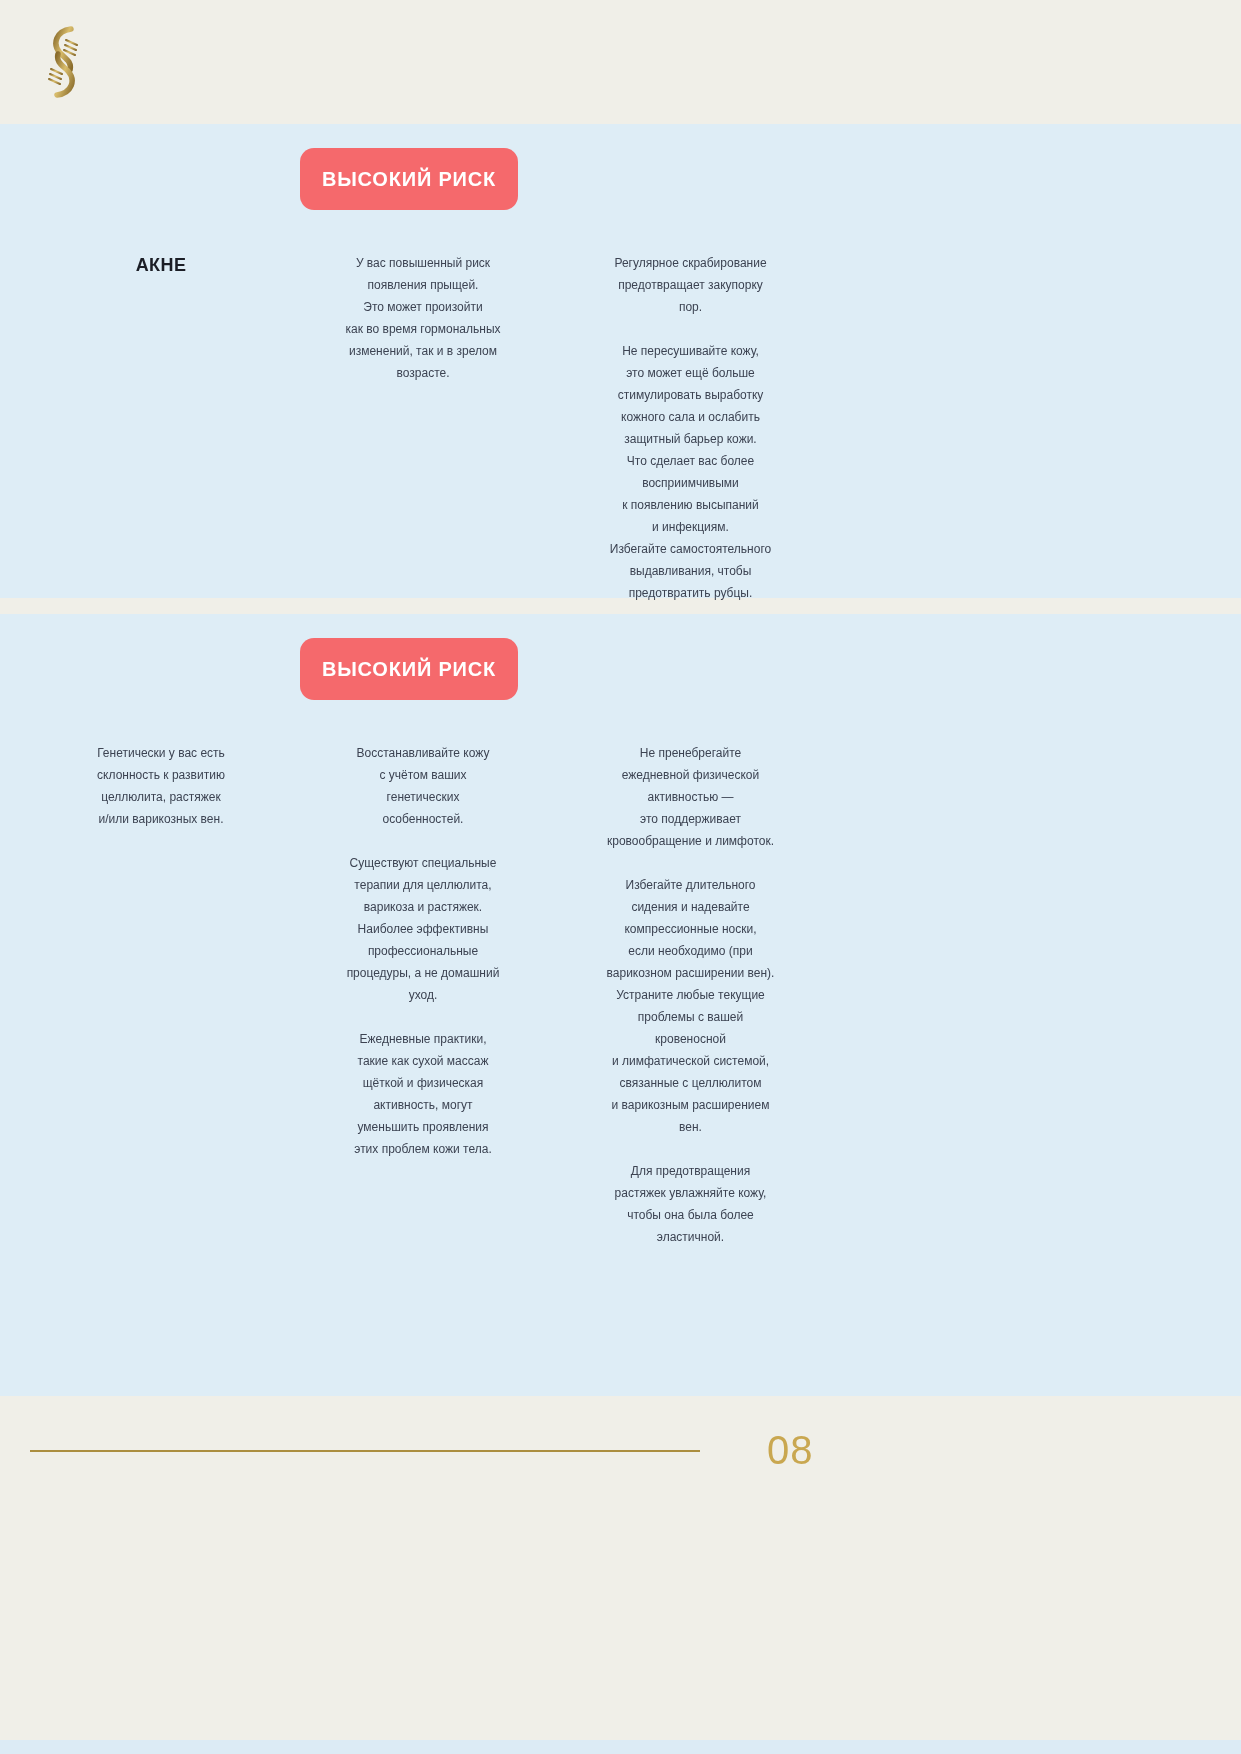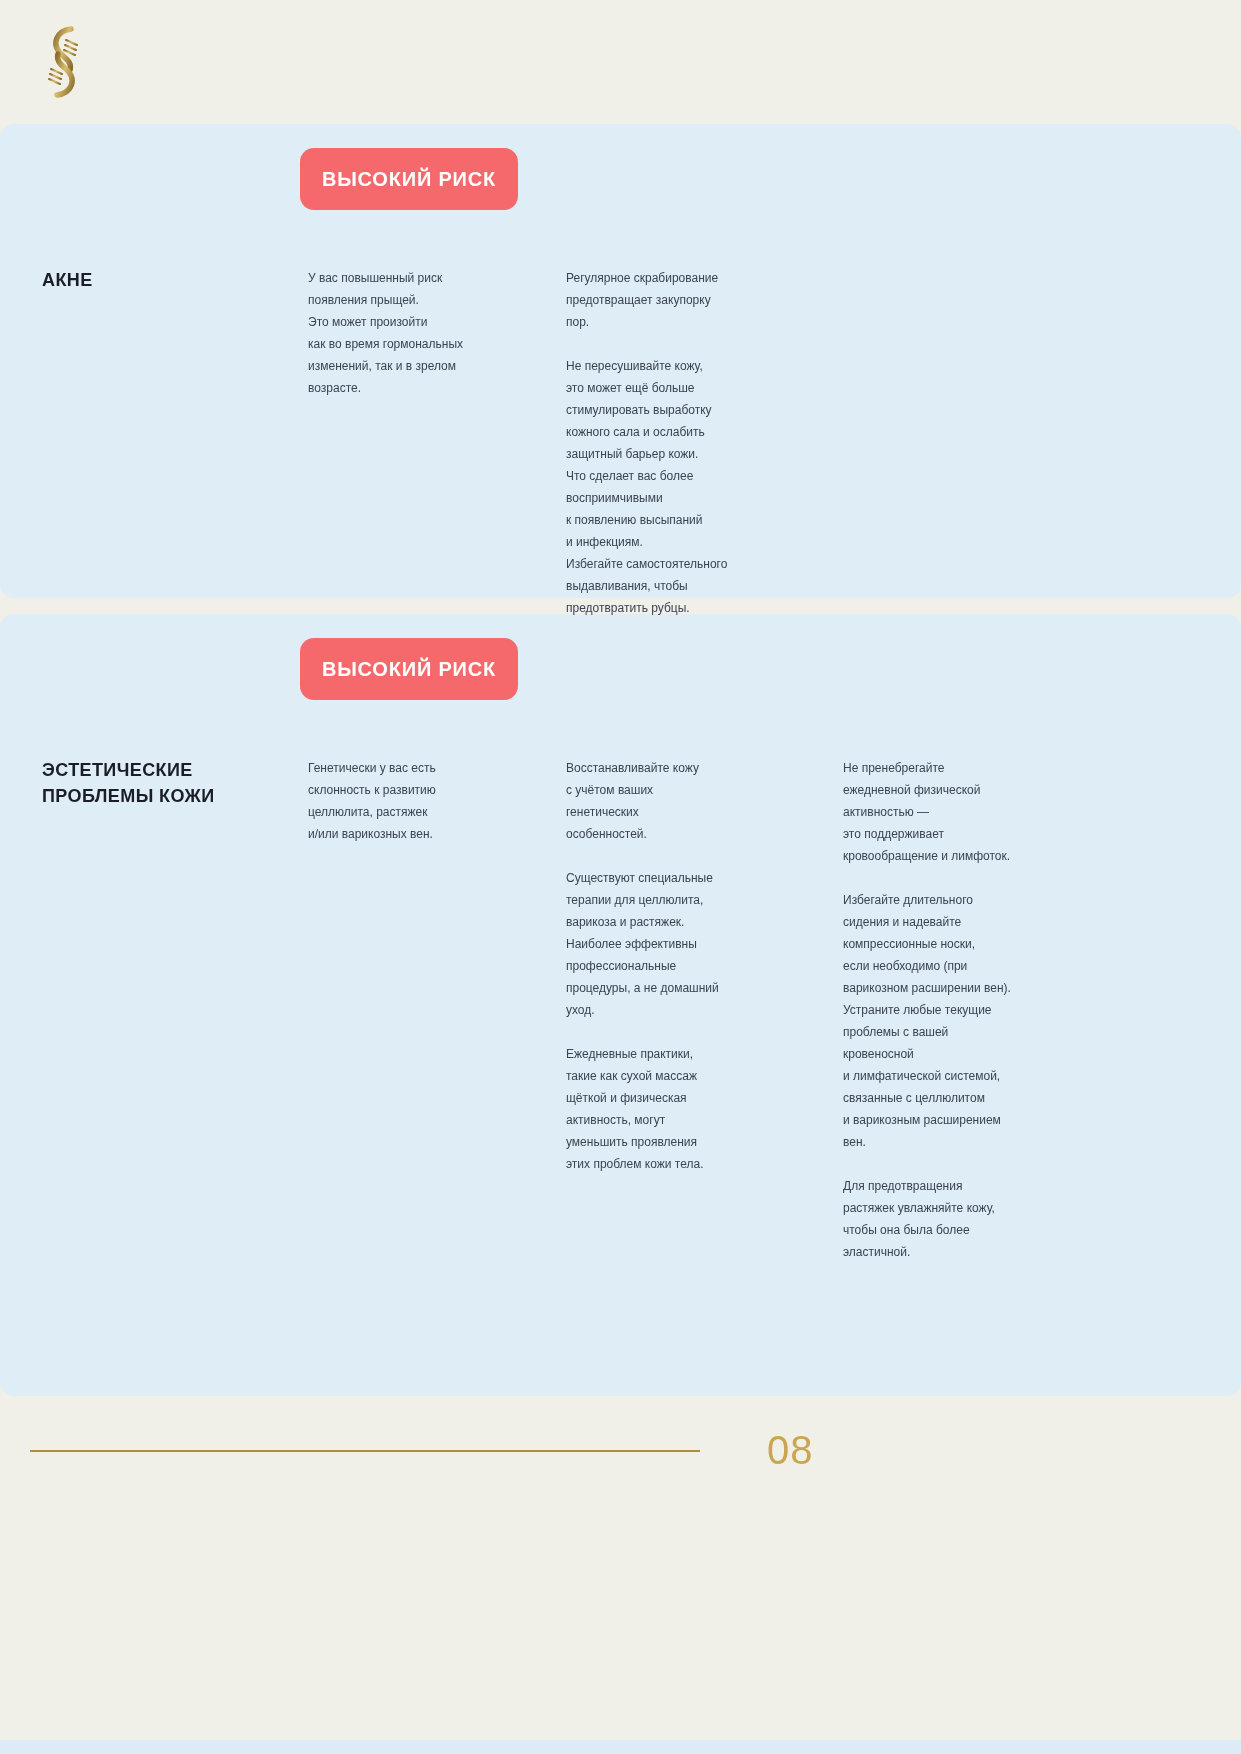--- a/index.html
+++ b/index.html
@@ -35,21 +35,20 @@
     text-transform:uppercase;
   }
 
   .gap-small { height:4px; }
   .gap-section { height:16px; }
 
   
   .risk-section {
     background:#deedf6;
     padding:24px 42px 16px 42px;
-    border-radius:14px;
   }
   .section-1 { height:474px; }
   .section-2 { height:782px; }
 
   .grid {
     display:grid;
     grid-template-columns:266px 258px 277px auto;
   }
 
   .badge {
@@ -58,21 +57,21 @@
     margin-left:-8px;
     background:#f5696c;
     border-radius:14px;
     display:flex; align-items:center; justify-content:center;
     color:#ffffff;
     font-weight:700;
     font-size:20px;
     letter-spacing:0.8px;
   }
 
-  .content { margin-top:57px; }
+  .content { margin-top:42px;text-align:center; }
 
   .cell { padding-right:28px; }
   .problem {
     font-size:18px;
     font-weight:700;
     color:#1b1e26;
     line-height:26px;
     letter-spacing:0.4px;
     text-transform:uppercase;
   }
@@ -175,22 +174,20 @@
 
   <div class="gap-section"></div>
 
   <section class="risk-section section-2">
     <div class="grid">
       <div class="badge">
         <span>ВЫСОКИЙ РИСК</span>
       </div>
     </div>
     <div class="grid content">
-      <div class="cell problem body-text-problem" style="white-space:pre-line">ЭСТЕТИЧЕСКИЕ
-ПРОБЛЕМЫ КОЖИ</div>
       <div class="cell body-text">Генетически у вас есть
 склонность к развитию
 целлюлита, растяжек
 и/или варикозных вен.</div>
       <div class="cell body-text">Восстанавливайте кожу
 с учётом ваших
 генетических
 особенностей.
 
 Существуют специальные

